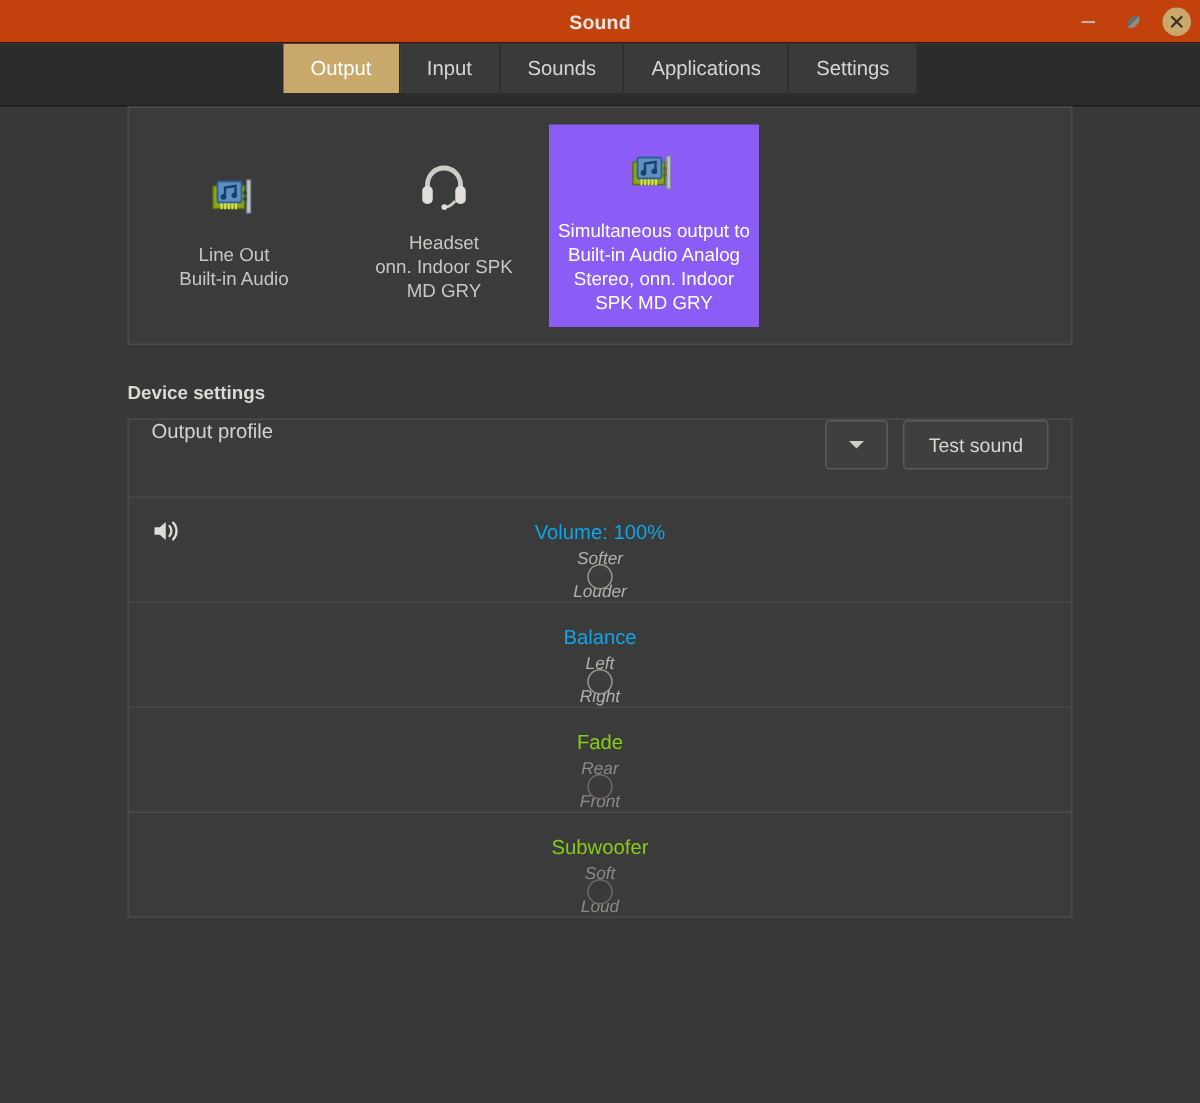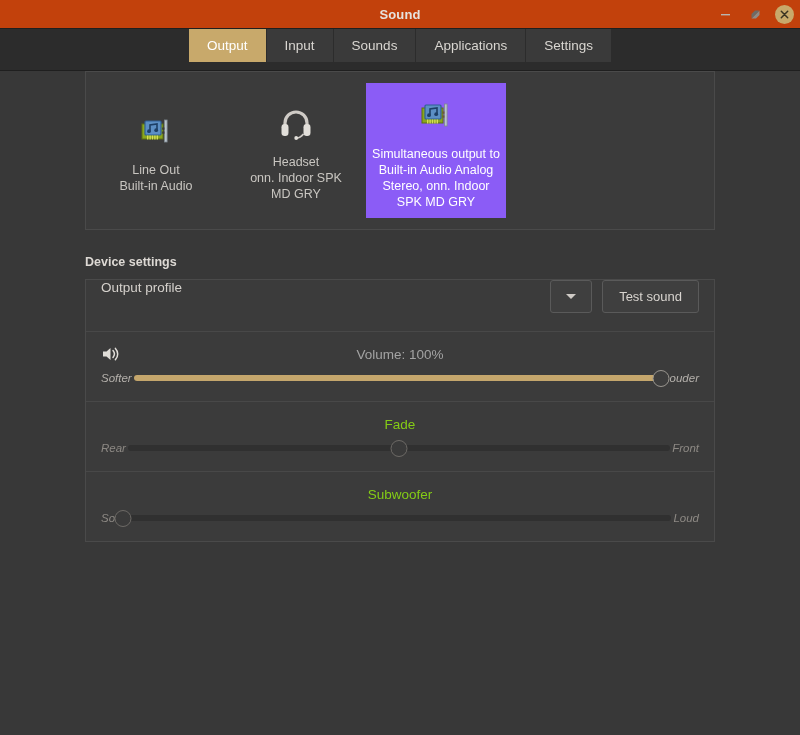--- a/index.html
+++ b/index.html
@@ -196,34 +196,35 @@
   }
   .slider-head {
     display: flex;
     align-items: center;
     justify-content: center;
     position: relative;
     height: 26px;
   }
   .slider-title {
     font-size: 13.5px;
-    color: #a3a3a3;
+    color: #0ea5e9;
   }
   .slider-title.dim { color: #84cc16; }
   .speaker-icon {
     position: absolute;
     left: 0;
     display: flex;
     align-items: center;
   }
   .slider-line {
     display: flex;
     align-items: center;
     gap: 2px;
     height: 22px;
+    flex-direction: column;
   }
   .end-label {
     font-size: 11.5px;
     font-style: italic;
     color: #b4b0ab;
     white-space: nowrap;
   }
   .end-label.dim { color: #8d8984; text-align: right; }
   .track-wrap {
     flex: 1;
@@ -403,20 +404,33 @@
         <span class="end-label">Softer</span>
         <span class="track-wrap">
           <span class="track"></span>
           <span class="track-fill" style="width:100%"></span>
           <span class="handle" style="left:100%"></span>
         </span>
         <span class="end-label">Louder</span>
       </div>
     </div>
 
+    <div class="row slider-row">
+      <div class="slider-head">
+        <span class="slider-title">Balance</span>
+      </div>
+      <div class="slider-line">
+        <span class="end-label">Left</span>
+        <span class="track-wrap">
+          <span class="track"></span>
+          <span class="handle" style="left:50%"></span>
+        </span>
+        <span class="end-label">Right</span>
+      </div>
+    </div>
 
     <div class="row slider-row">
       <div class="slider-head">
         <span class="slider-title dim">Fade</span>
       </div>
       <div class="slider-line">
         <span class="end-label dim">Rear</span>
         <span class="track-wrap">
           <span class="track"></span>
           <span class="handle dim" style="left:50%"></span>

